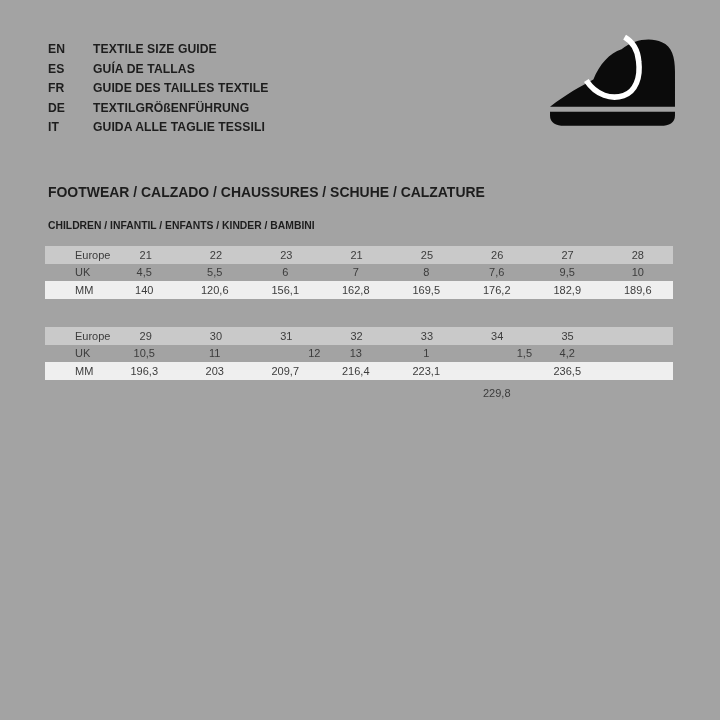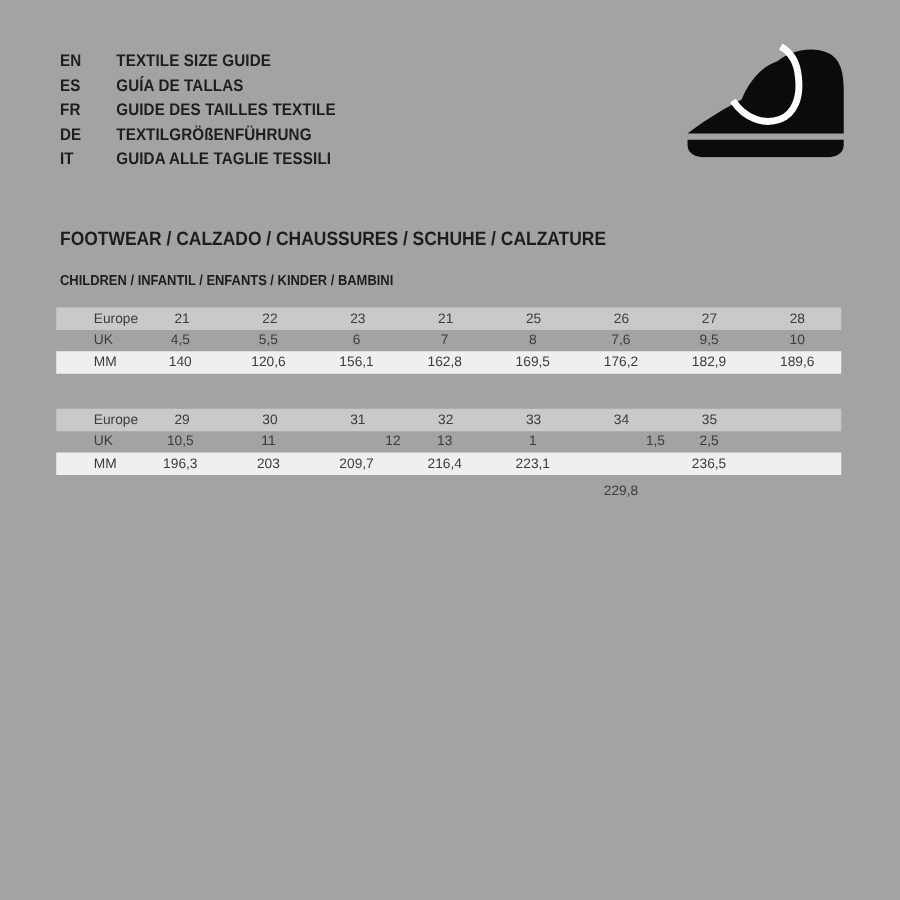--- a/index.html
+++ b/index.html
@@ -137,21 +137,21 @@
         <div class="tcell" style="color: rgb(60, 60, 60);"></div>
       </div>
       <div class="trow" style="background: transparent;">
         <div class="tcell tlabel" style="color: rgb(60, 60, 60);">UK</div>
         <div class="tcell" style="color: rgb(60, 60, 60);">10,5</div>
         <div class="tcell" style="color: rgb(60, 60, 60);">11</div>
         <div class="tcell" style="color: rgb(60, 60, 60); text-align: right;">12</div>
         <div class="tcell" style="color: rgb(60, 60, 60);">13</div>
         <div class="tcell" style="color: rgb(60, 60, 60);">1</div>
         <div class="tcell" style="color: rgb(60, 60, 60); text-align: right;">1,5</div>
-        <div class="tcell" style="color: rgb(60, 60, 60);">2,5</div>
+        <div class="tcell" style="color: rgb(60, 60, 60);">4,2</div>
         <div class="tcell" style="color: rgb(60, 60, 60);"></div>
       </div>
       <div class="trow" style="background: rgb(239, 239, 239);">
         <div class="tcell tlabel" style="color: rgb(60, 60, 60);">MM</div>
         <div class="tcell" style="color: rgb(60, 60, 60);">196,3</div>
         <div class="tcell" style="color: rgb(60, 60, 60);">203</div>
         <div class="tcell" style="color: rgb(60, 60, 60);">209,7</div>
         <div class="tcell" style="color: rgb(60, 60, 60);">216,4</div>
         <div class="tcell" style="color: rgb(60, 60, 60);">223,1</div>
         <div class="tcell" style="color: rgb(60, 60, 60); margin-top: 44px;">229,8</div>

